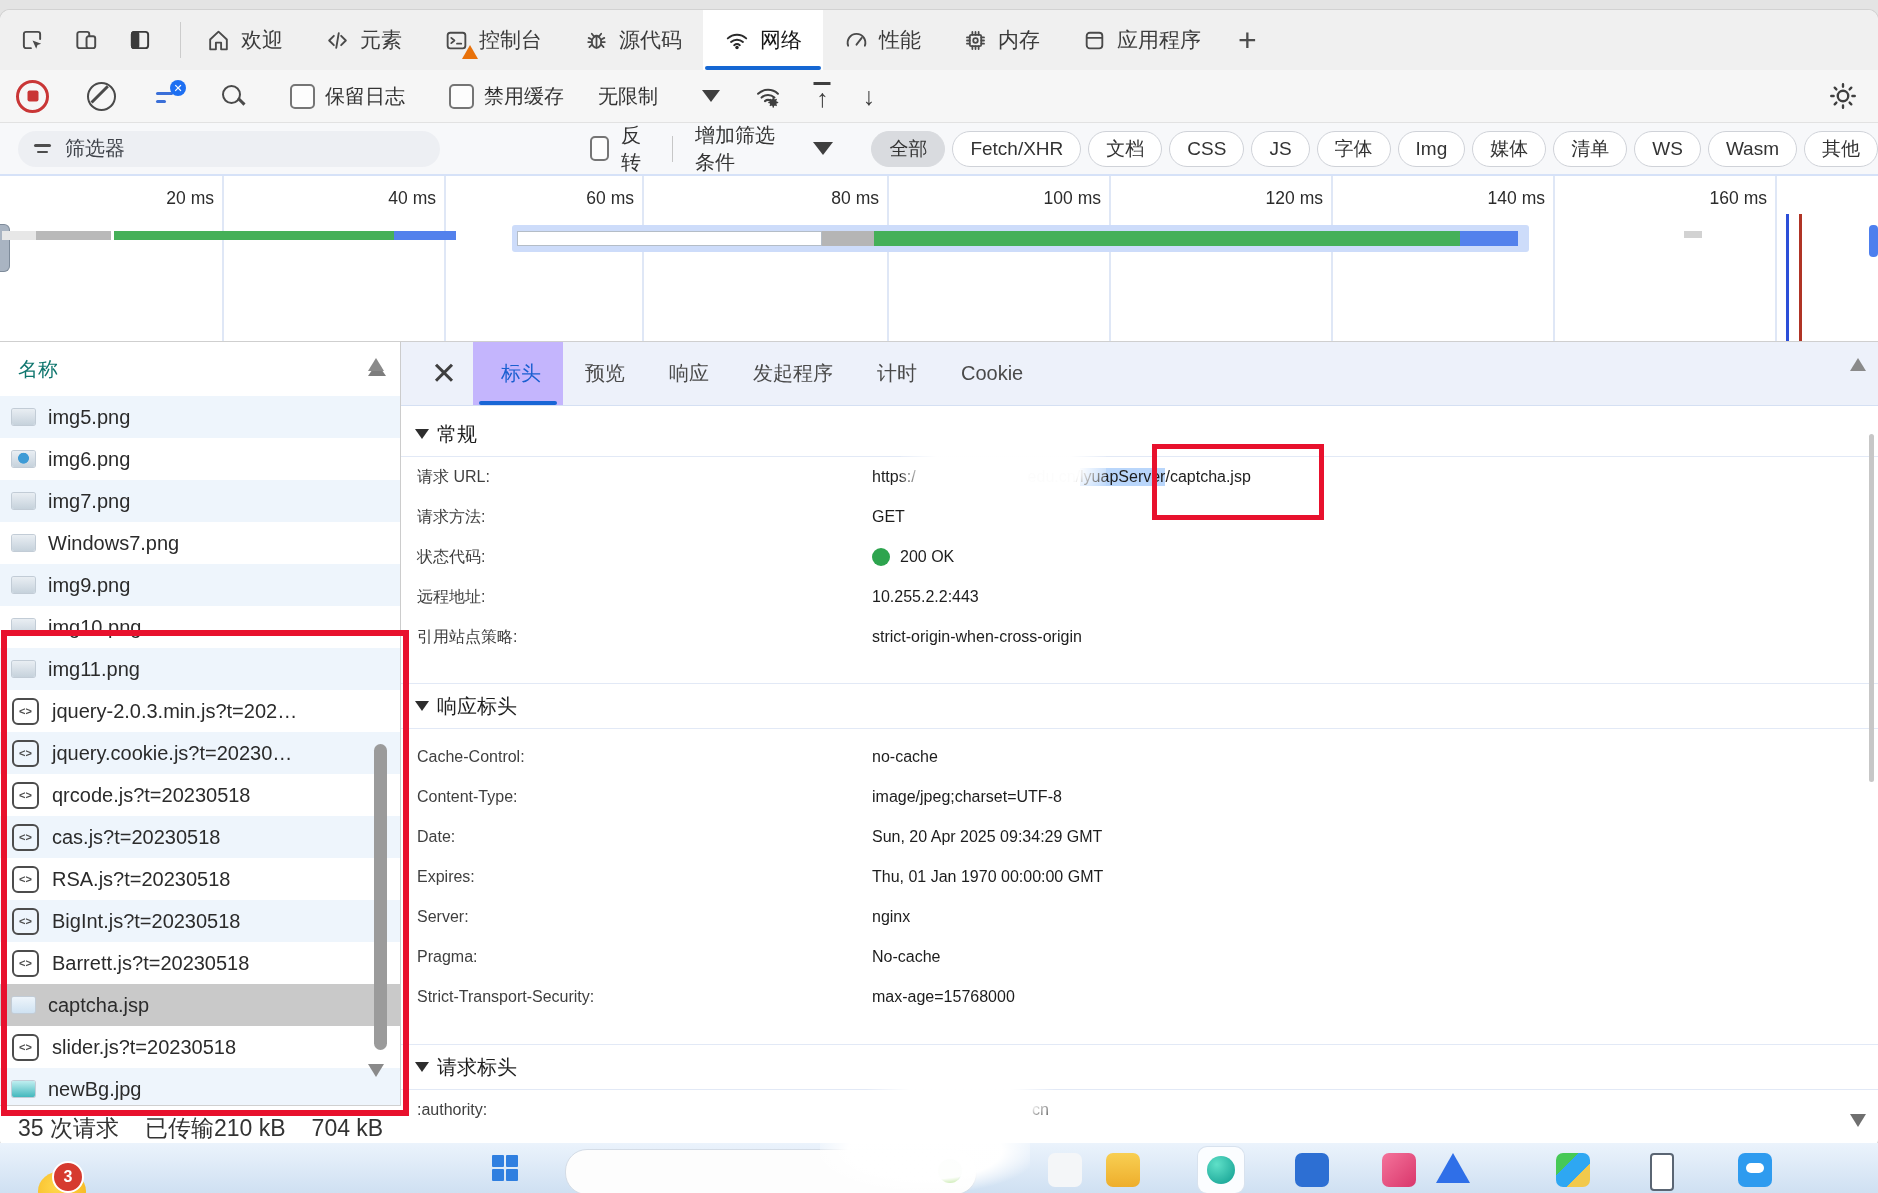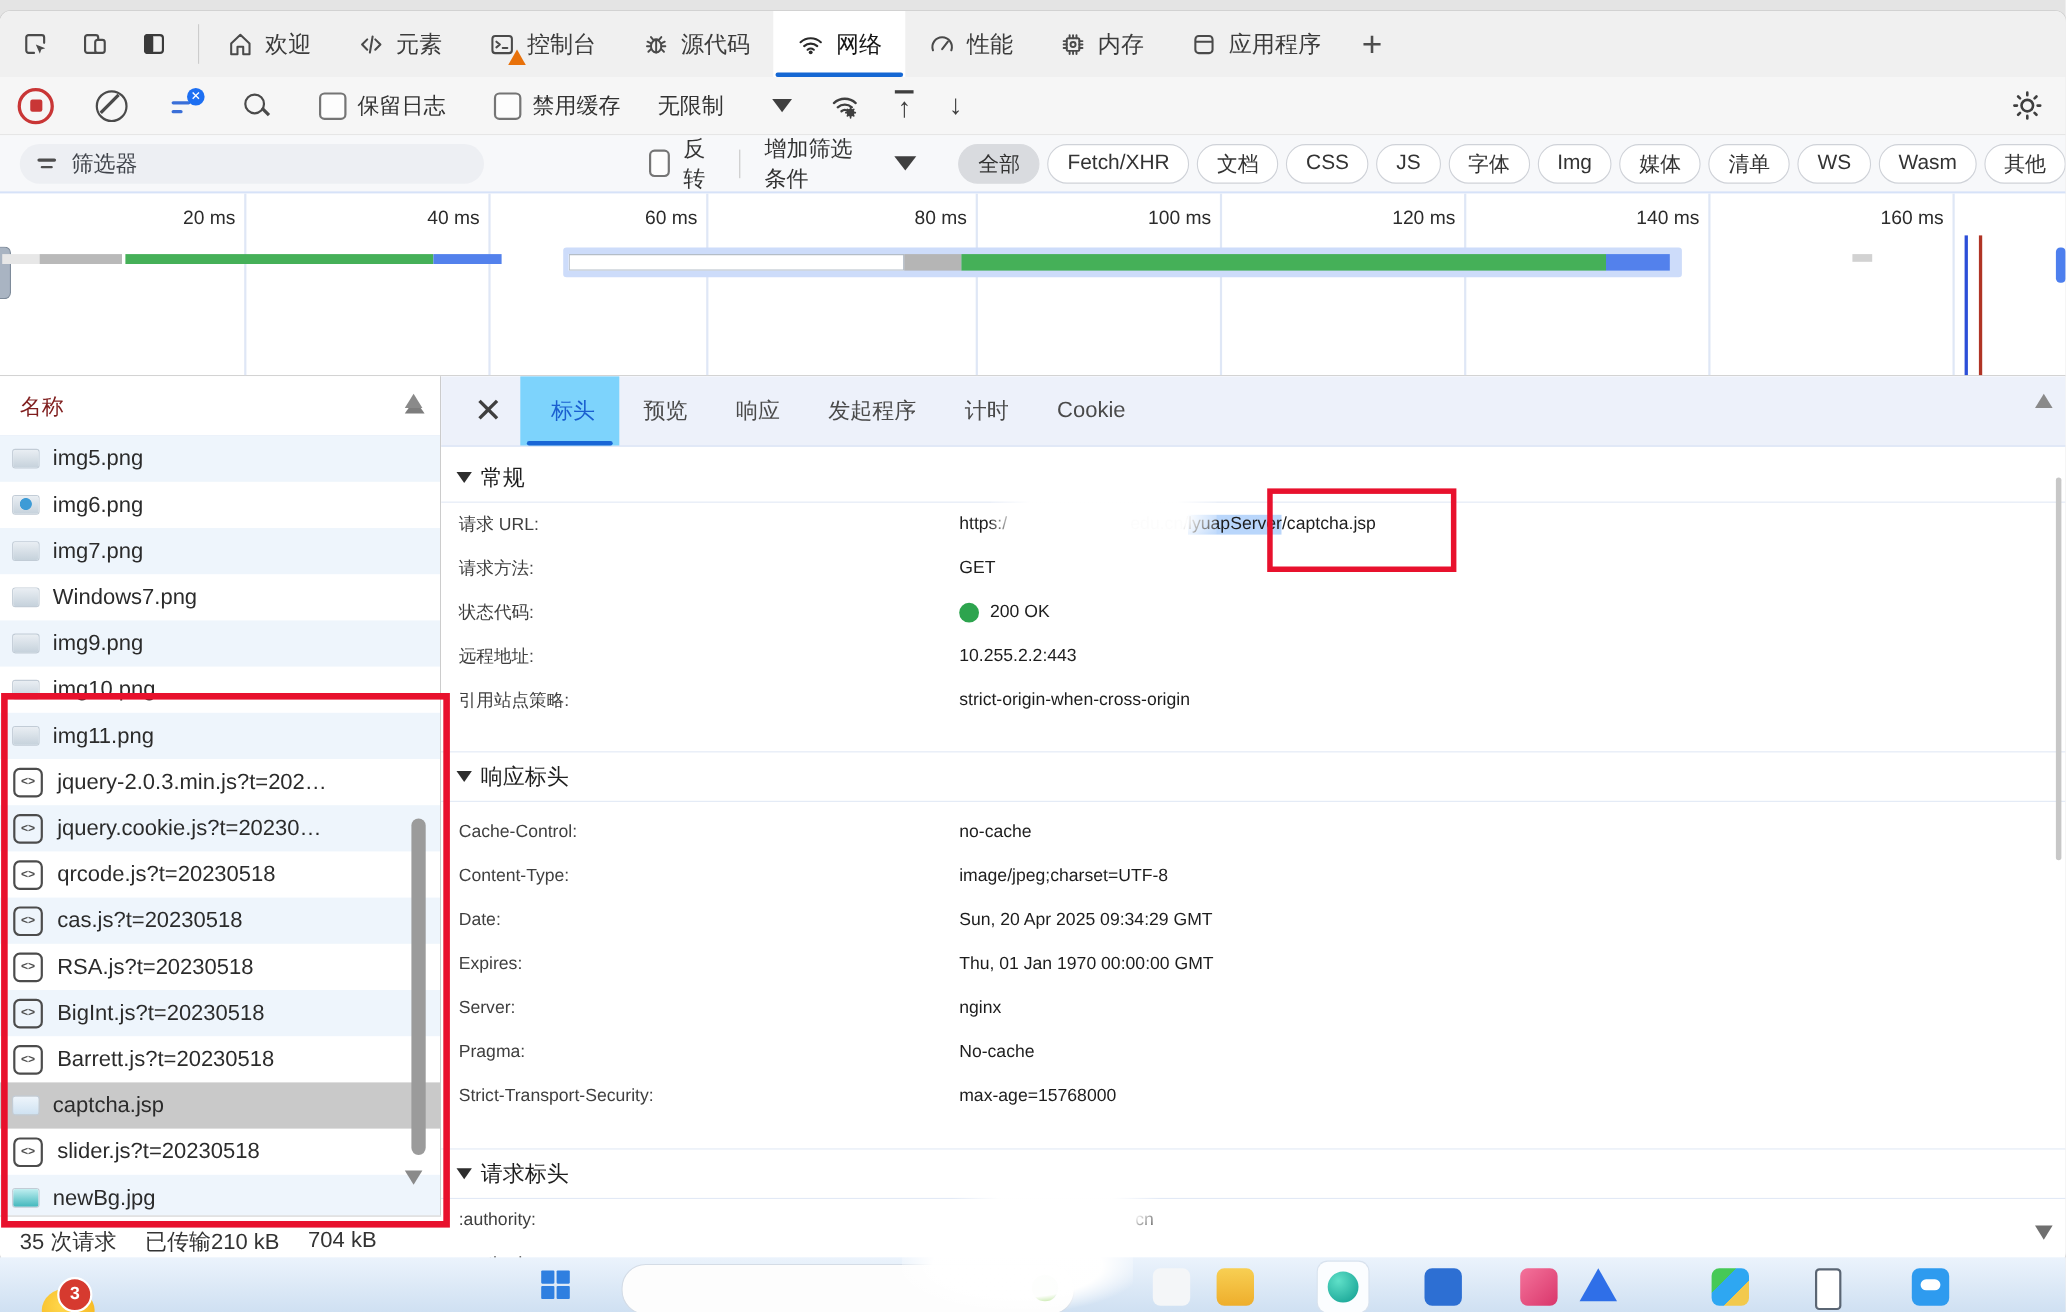--- a/index.html
+++ b/index.html
@@ -83,47 +83,47 @@
   .wf-sel-inner span.outlined{box-shadow:inset 0 0 0 1px #b4bdc7;}
   .wf-dash{position:absolute;left:1684px;top:55px;width:18px;height:7px;background:#d2d2d2;}
   .ev-dcl{position:absolute;left:1786px;top:38px;bottom:0;width:2.5px;background:#2c4fd8;}
   .ev-load{position:absolute;left:1799px;top:38px;bottom:0;width:2.5px;background:#b03425;}
   .tl-handle-l{position:absolute;left:0;top:48px;width:9px;height:46px;background:#a9b4c2;border:1px solid #7e8b9a;border-left:none;border-radius:0 6px 6px 0;}
   .tl-handle-r{position:absolute;left:1869px;top:49px;width:9px;height:32px;background:#4d7fee;border-radius:4px;}
 
   
   .main{flex:1;display:flex;min-height:0;}
   .left-panel{width:400px;flex:0 0 auto;border-right:1px solid #ccc;position:relative;background:#fff;}
-  .lp-header{height:54px;border-bottom:2px solid #cdd9ee;display:flex;align-items:center;padding:0 14px 0 18px;font-size:20px;color:#7f1d1d;}
+  .lp-header{height:54px;border-bottom:2px solid #cdd9ee;display:flex;align-items:center;padding:0 14px 0 18px;font-size:20px;color:#0f766e;}
   .sort-up{margin-left:auto;width:0;height:0;border-left:9px solid transparent;border-right:9px solid transparent;border-bottom:13px solid #7d7d7d;}
   .req-rows{position:absolute;left:0;top:54px;width:100%;}
   .req-row{height:42px;display:flex;align-items:center;padding-left:12px;gap:13px;font-size:20px;color:#2b2b2b;cursor:pointer;white-space:nowrap;overflow:hidden;}
   .req-row:nth-of-type(odd){background:#eef5fc;}
   .req-row.selected{background:#c9c9c9 !important;}
   .req-icon{flex:0 0 auto;display:flex;align-items:center;justify-content:center;}
   .req-icon.t-image{width:23px;height:16px;border-radius:2px;background:linear-gradient(180deg,#e9eef3,#c6d2dc);box-shadow:0 0 0 1px #c2ccd6;position:relative;overflow:hidden;}
   .req-icon.t-image .tint{position:absolute;inset:0;}
   .tint.t-blue{background:radial-gradient(circle at 50% 45%,#3d9bd6 0 35%,transparent 40%);}
   .tint.t-teal{background:linear-gradient(180deg,#bfeef0,#43b8bd);}
   .tint.t-light{background:linear-gradient(180deg,#eef5fb,#cfe2f2);}
   .req-icon.t-script{width:23px;height:23px;border:2px solid #4c4c4c;border-radius:6px;font-size:11px;font-weight:bold;color:#4c4c4c;}
   .req-icon.t-script::before{content:"<>";letter-spacing:0px;}
   .lp-status{position:absolute;left:0;bottom:0;width:100%;height:44px;background:#fff;border-top:1px solid #d0d0d0;
-    display:flex;align-items:center;gap:26px;padding-left:18px;font-size:20px;color:#333;}
+    display:flex;align-items:center;gap:26px;padding-left:18px;font-size:23px;color:#333;}
   .lp-redbox{position:absolute;left:1px;top:288px;width:396px;height:474px;border:6px solid #e8112d;z-index:6;pointer-events:none;}
   .lp-sb-up{position:absolute;left:368px;top:16px;width:0;height:0;border-left:8px solid transparent;border-right:8px solid transparent;border-bottom:13px solid #8a8a8a;cursor:pointer;}
   .lp-sb-thumb{position:absolute;left:374px;top:402px;width:13px;height:306px;background:#9b9b9b;border-radius:7px;cursor:pointer;}
   .lp-sb-down{position:absolute;left:368px;top:722px;width:0;height:0;border-left:8px solid transparent;border-right:8px solid transparent;border-top:13px solid #8a8a8a;cursor:pointer;}
 
   
   .details{flex:1;position:relative;background:#fff;overflow:hidden;display:flex;flex-direction:column;}
   .d-tabs{height:63px;background:#edf1fa;border-bottom:1px solid #d5e0f3;display:flex;align-items:stretch;padding-left:24px;flex:0 0 auto;}
   .d-close{display:flex;align-items:center;font-size:31px;color:#3f3f3f;padding:0 16px 0 6px;cursor:pointer;}
   .d-tab{display:flex;align-items:center;padding:0 22px;font-size:20px;color:#4a4a4a;position:relative;cursor:pointer;}
-  .d-tab.active{background:#7dd3fc;color:#1a5fd0;padding-left:28px;}
+  .d-tab.active{background:#c4b5fd;color:#1a5fd0;padding-left:28px;}
   .d-tab.active::after{content:"";position:absolute;left:6px;right:6px;bottom:0;height:4px;background:#1966d6;border-radius:2px;}
   .d-content{flex:1;padding-top:6px;position:relative;}
   .sec-title{height:44px;display:flex;align-items:center;gap:8px;padding-left:14px;font-size:20px;color:#1f1f1f;border-bottom:1px solid #e2e9f6;}
   .sec-title.bt{border-top:1px solid #e2e9f6;}
   .tri{width:0;height:0;border-left:7px solid transparent;border-right:7px solid transparent;border-top:10px solid #2d2d2d;flex:0 0 auto;}
   .kv{height:40px;display:grid;grid-template-columns:455px 1fr;align-items:center;padding-left:16px;font-size:16px;}
   .kv-label{color:#3f3f3f;}
   .kv-value{color:#1d1d1d;display:flex;align-items:center;white-space:nowrap;}
   .dot{display:none;width:18px;height:18px;border-radius:50%;background:#2da44e;margin-right:10px;}
   .dot.show{display:inline-block;}

